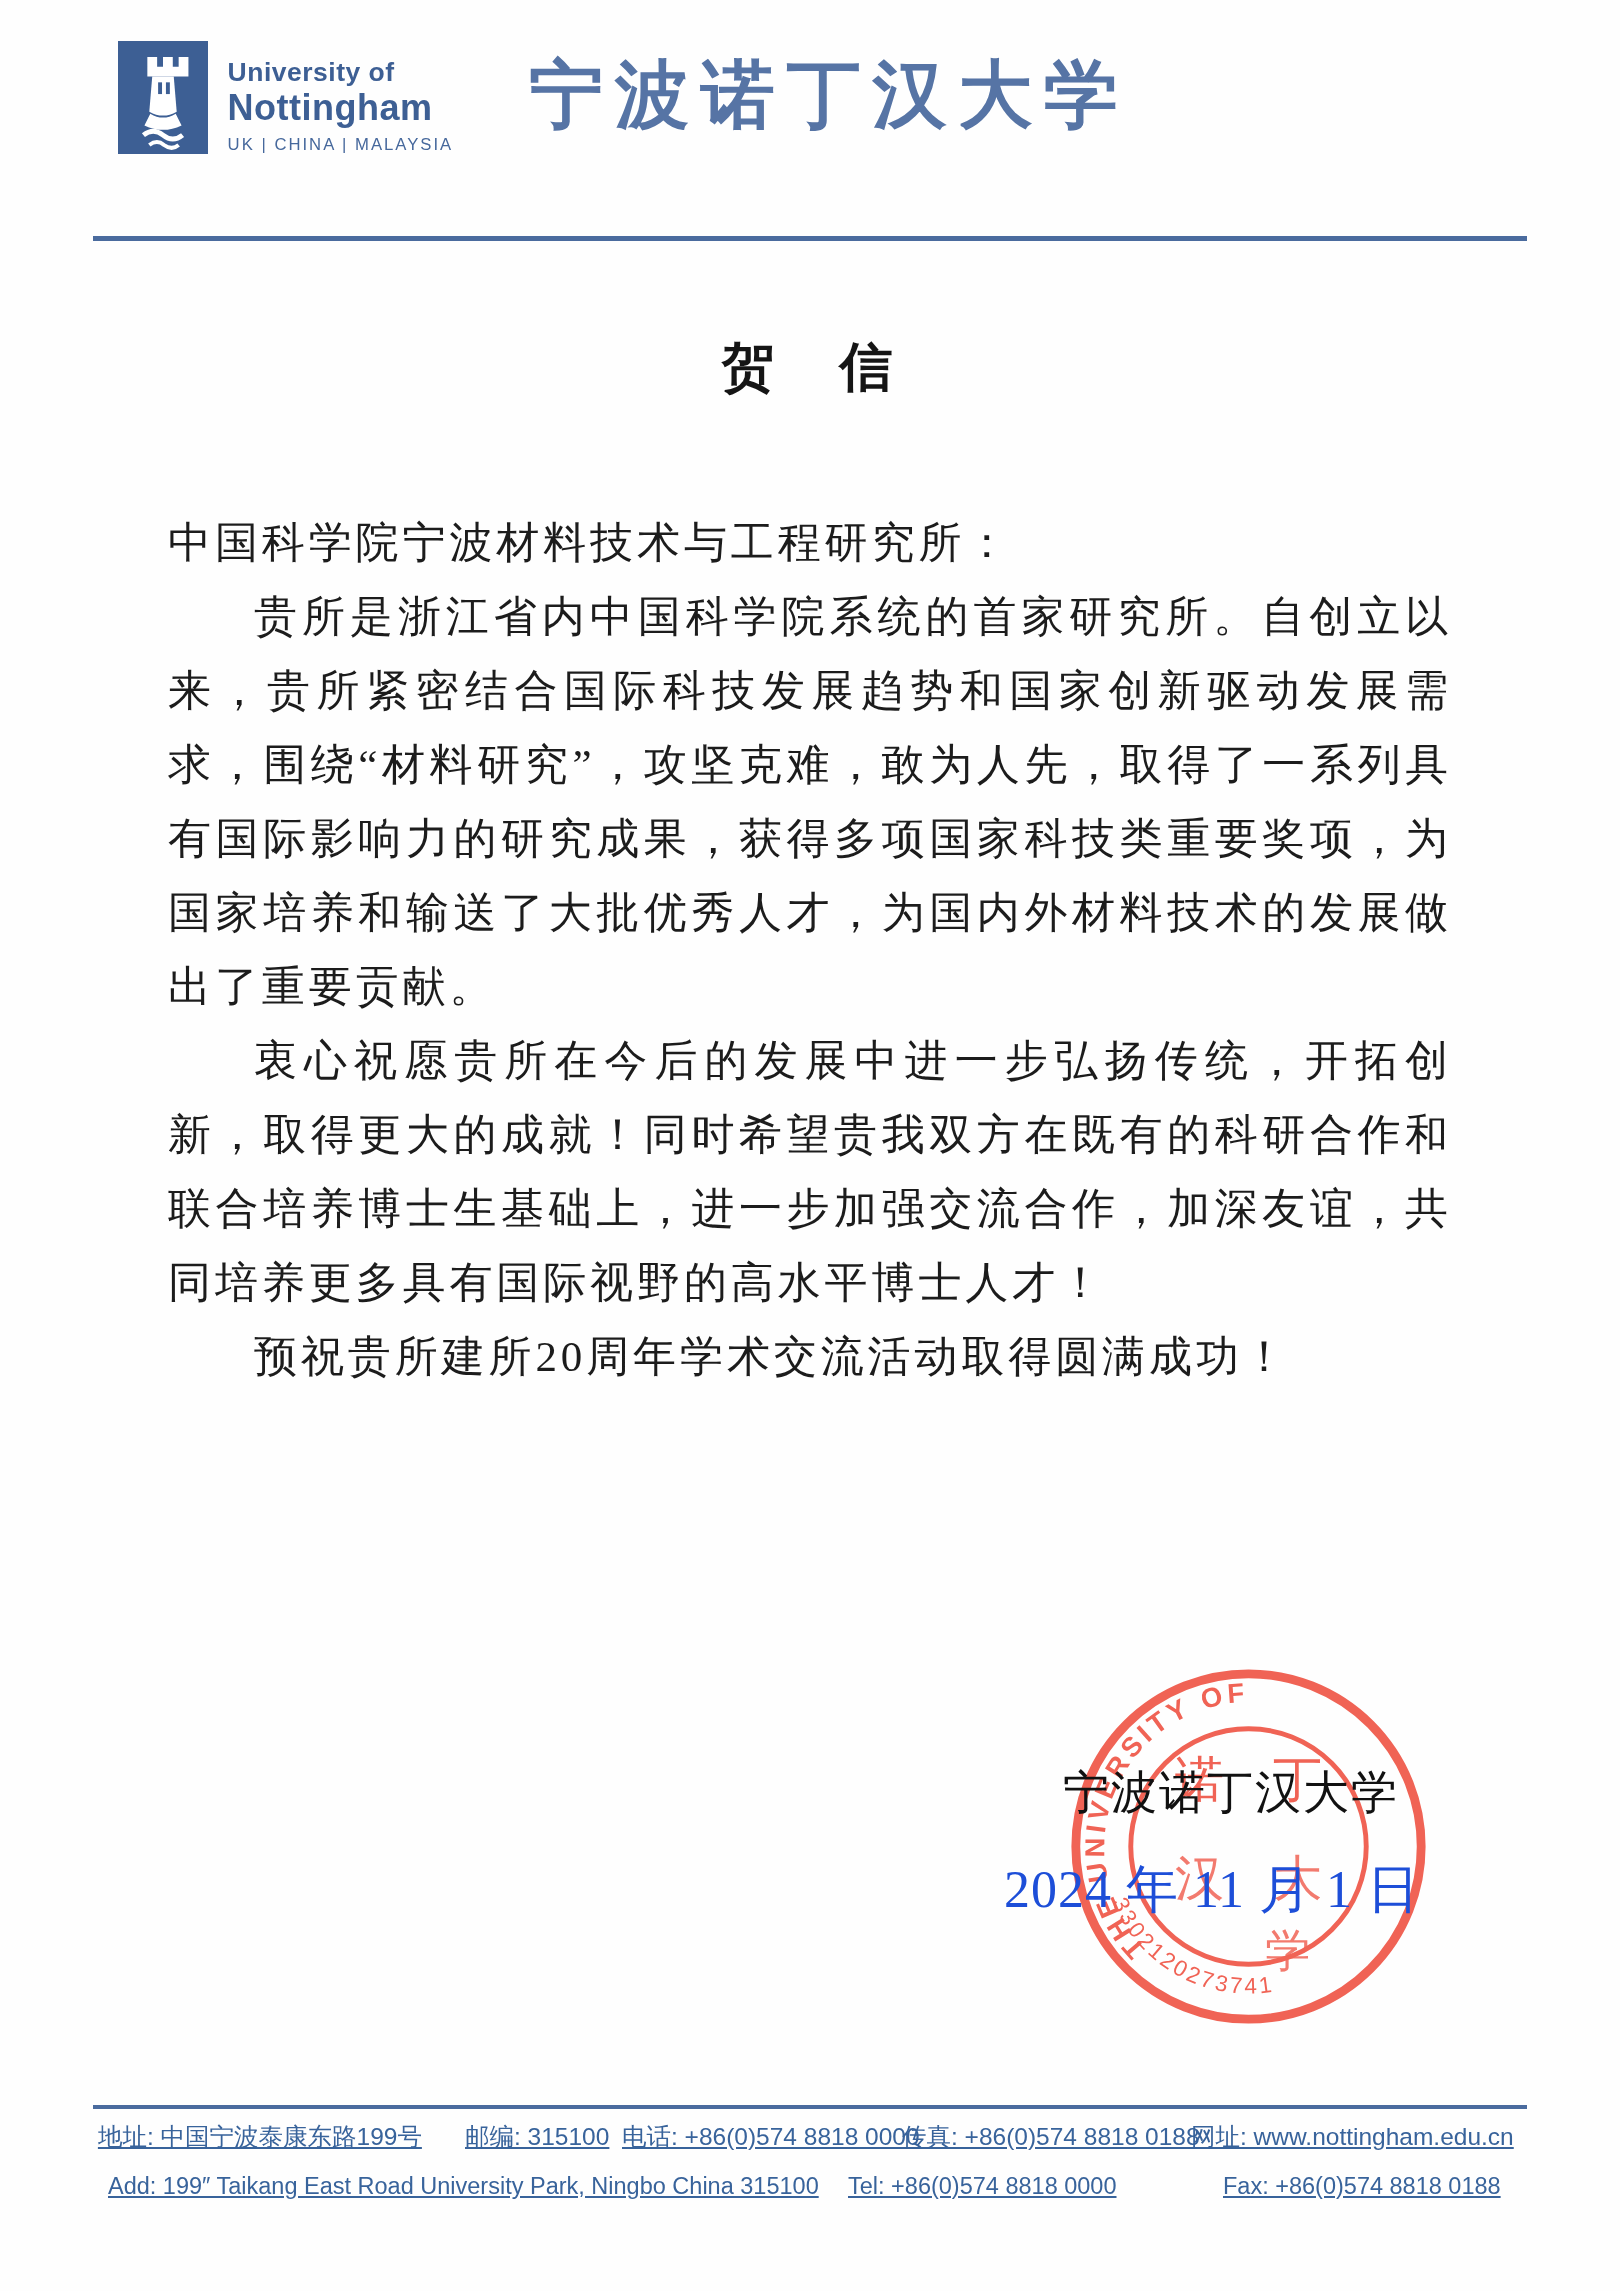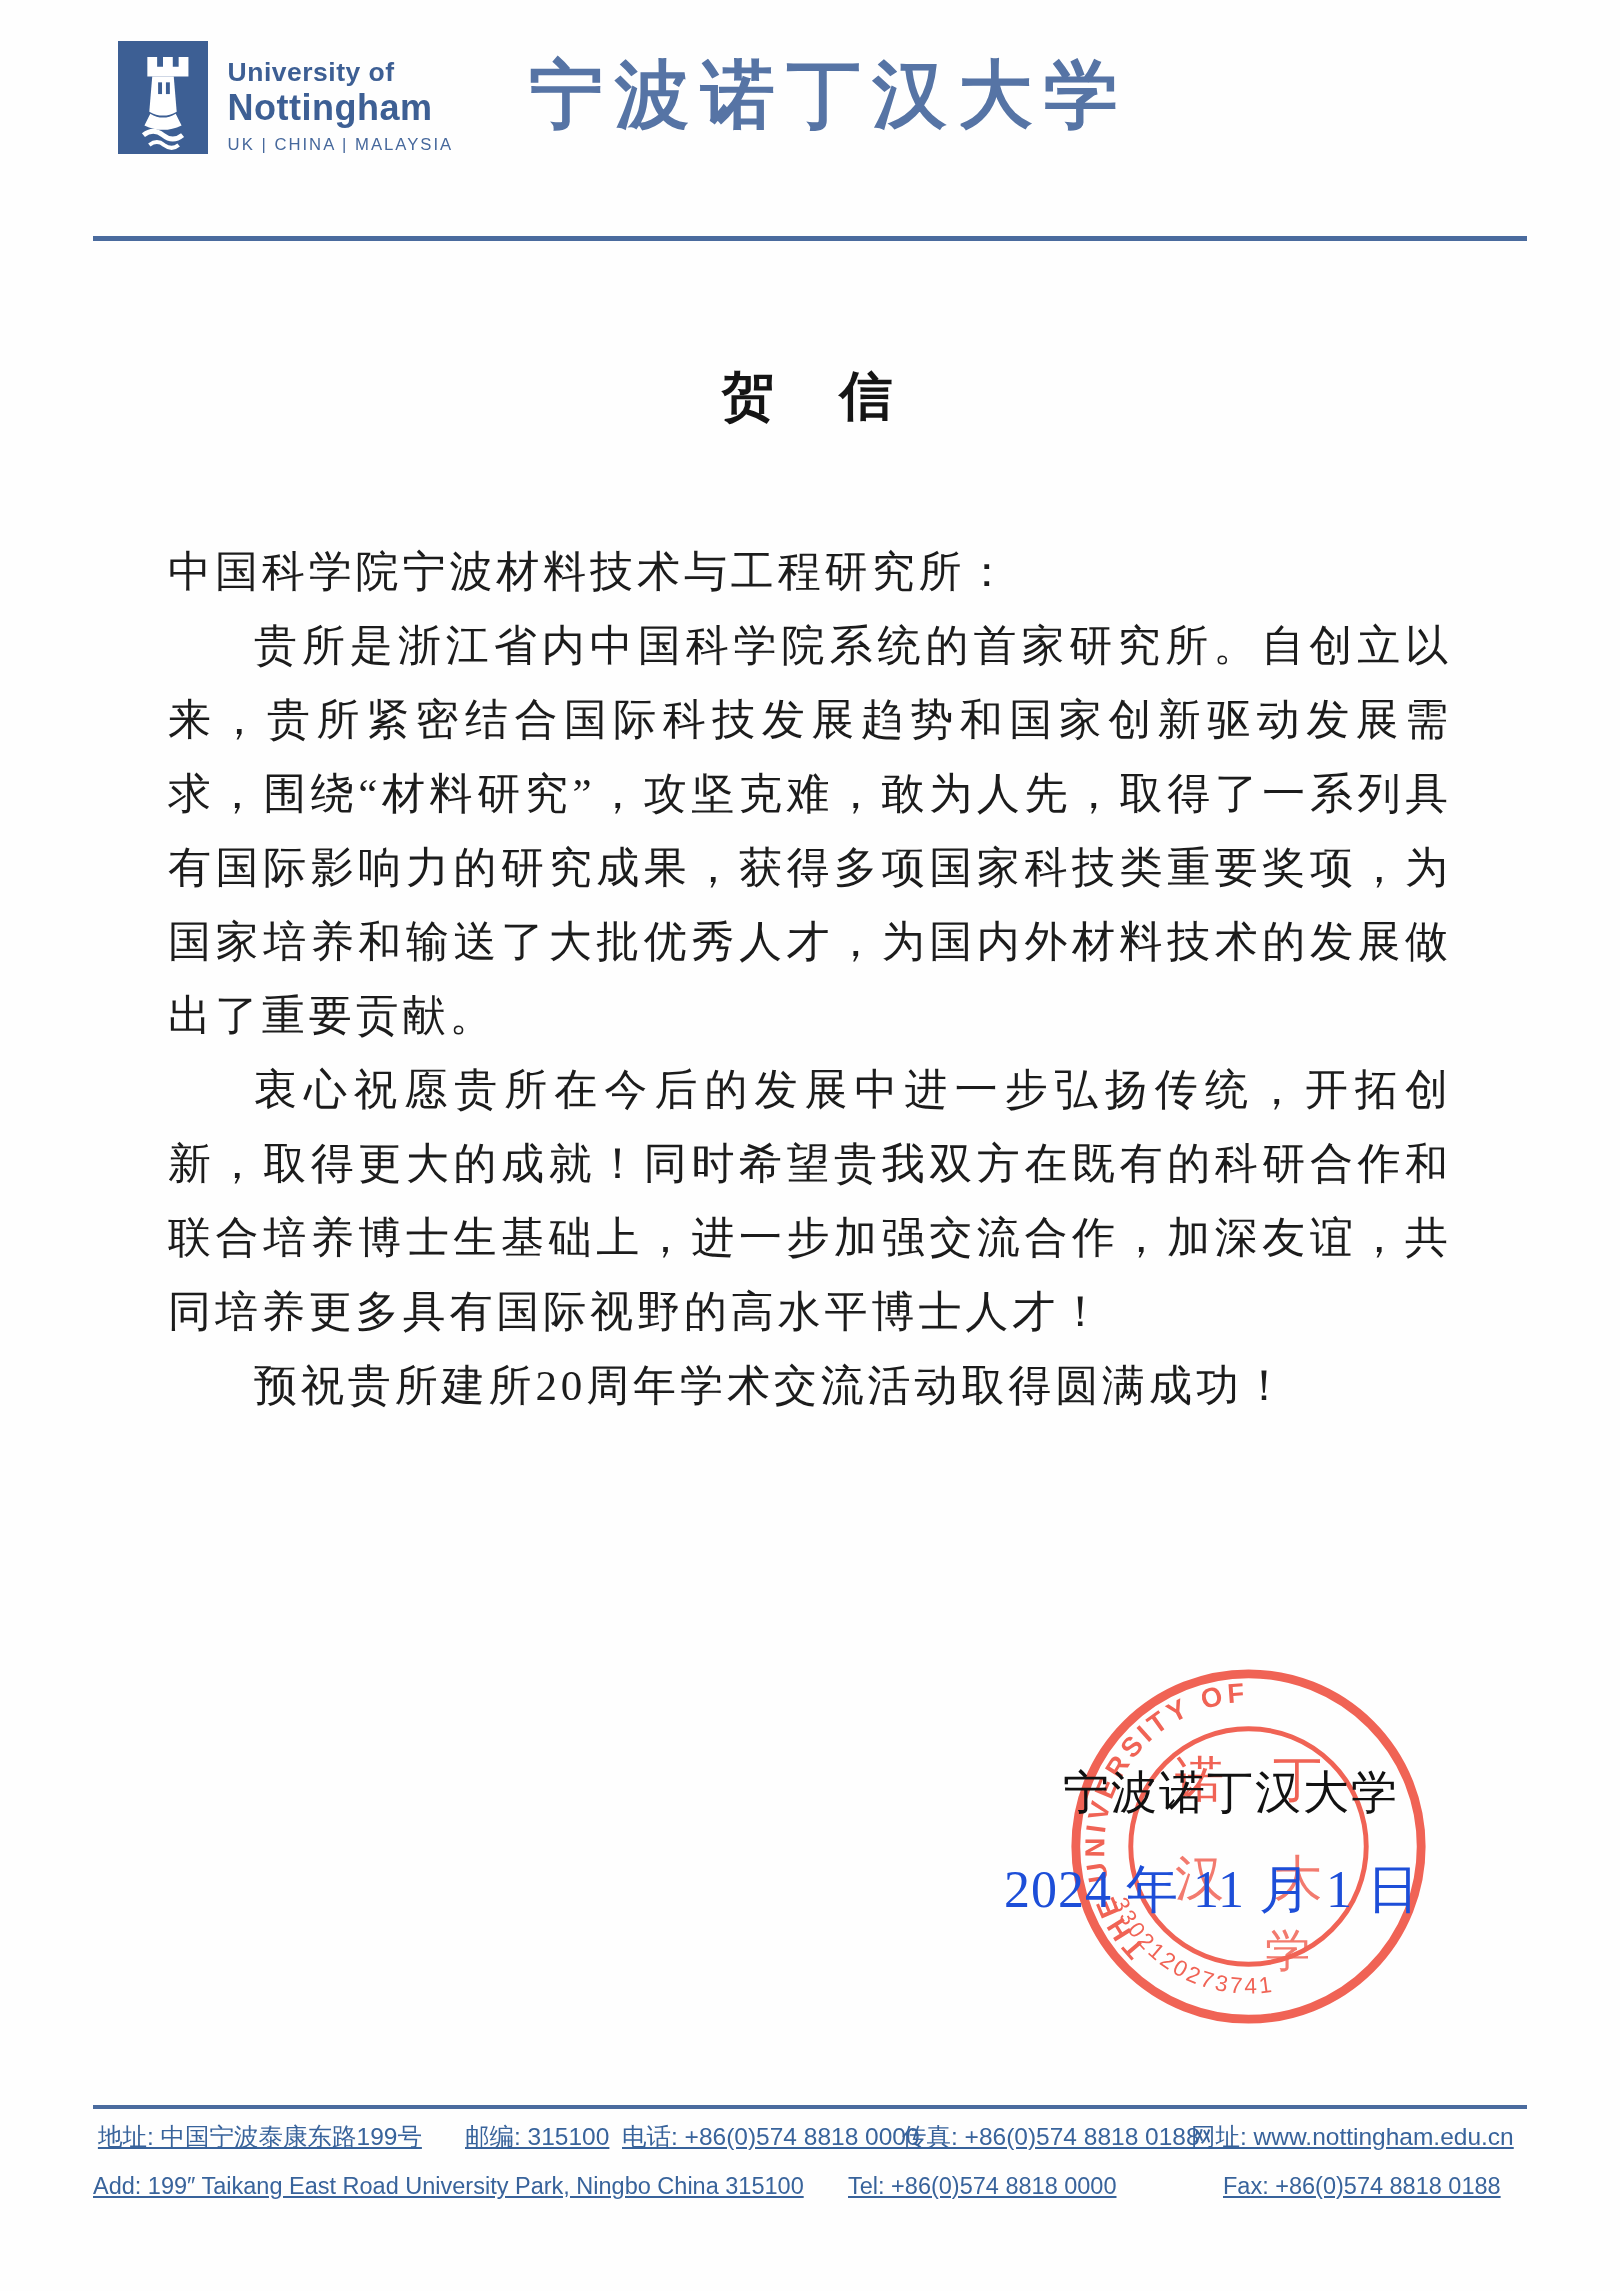--- a/index.html
+++ b/index.html
@@ -35,21 +35,21 @@
   .cn-title{
     margin-left:76px;padding-top:13.7px;
     font-size:74px;letter-spacing:11.8px;line-height:1.1;
     color:#5674a5;font-weight:bold;
     white-space:nowrap;
   }
   .rule{background:#4a6b9e;margin-left:93px;margin-right:93px;}
   .rule-top{height:4.9px;margin-top:82px;}
   
   .letter-title{
-    margin:120px 0 0 0;
+    margin:91px 0 0 0;
     text-align:center;
     font-size:53px;font-weight:bold;
     letter-spacing:5.9px;
     color:#151515;
   }
   .letter-body{
     width:1284px;
     margin:102px auto 0 auto;
     font-size:43px;
     line-height:74px;
@@ -81,21 +81,21 @@
     position:absolute;left:93px;right:93px;top:2120px;
     font-family:"Liberation Sans","DejaVu Sans",sans-serif;
     color:#38639b;
   }
   .f-line{position:relative;height:39px;white-space:nowrap;}
   .f-line1{font-size:24.5px;}
   .f-line2{font-size:23.5px;margin-top:13.7px;}
   .f-item{position:absolute;top:0;text-decoration:underline;}
   .f-l1-0{left:4.9px;}  .f-l1-1{left:372px;} .f-l1-2{left:529px;}
   .f-l1-3{left:809px;} .f-l1-4{left:1098px;}
-  .f-l2-0{left:0;}  .f-l2-1{left:755px;} .f-l2-2{left:1130px;}
+  .f-l2-0{left:15px;}  .f-l2-1{left:755px;} .f-l2-2{left:1130px;}
 </style>
 </head>
 <body>
 
 <div class="page">
 
   <div class="header">
     <div class="logo">
       <div class="logo-mark">
         <svg width="90" height="113" viewBox="0 0 92 115" aria-hidden="true">

